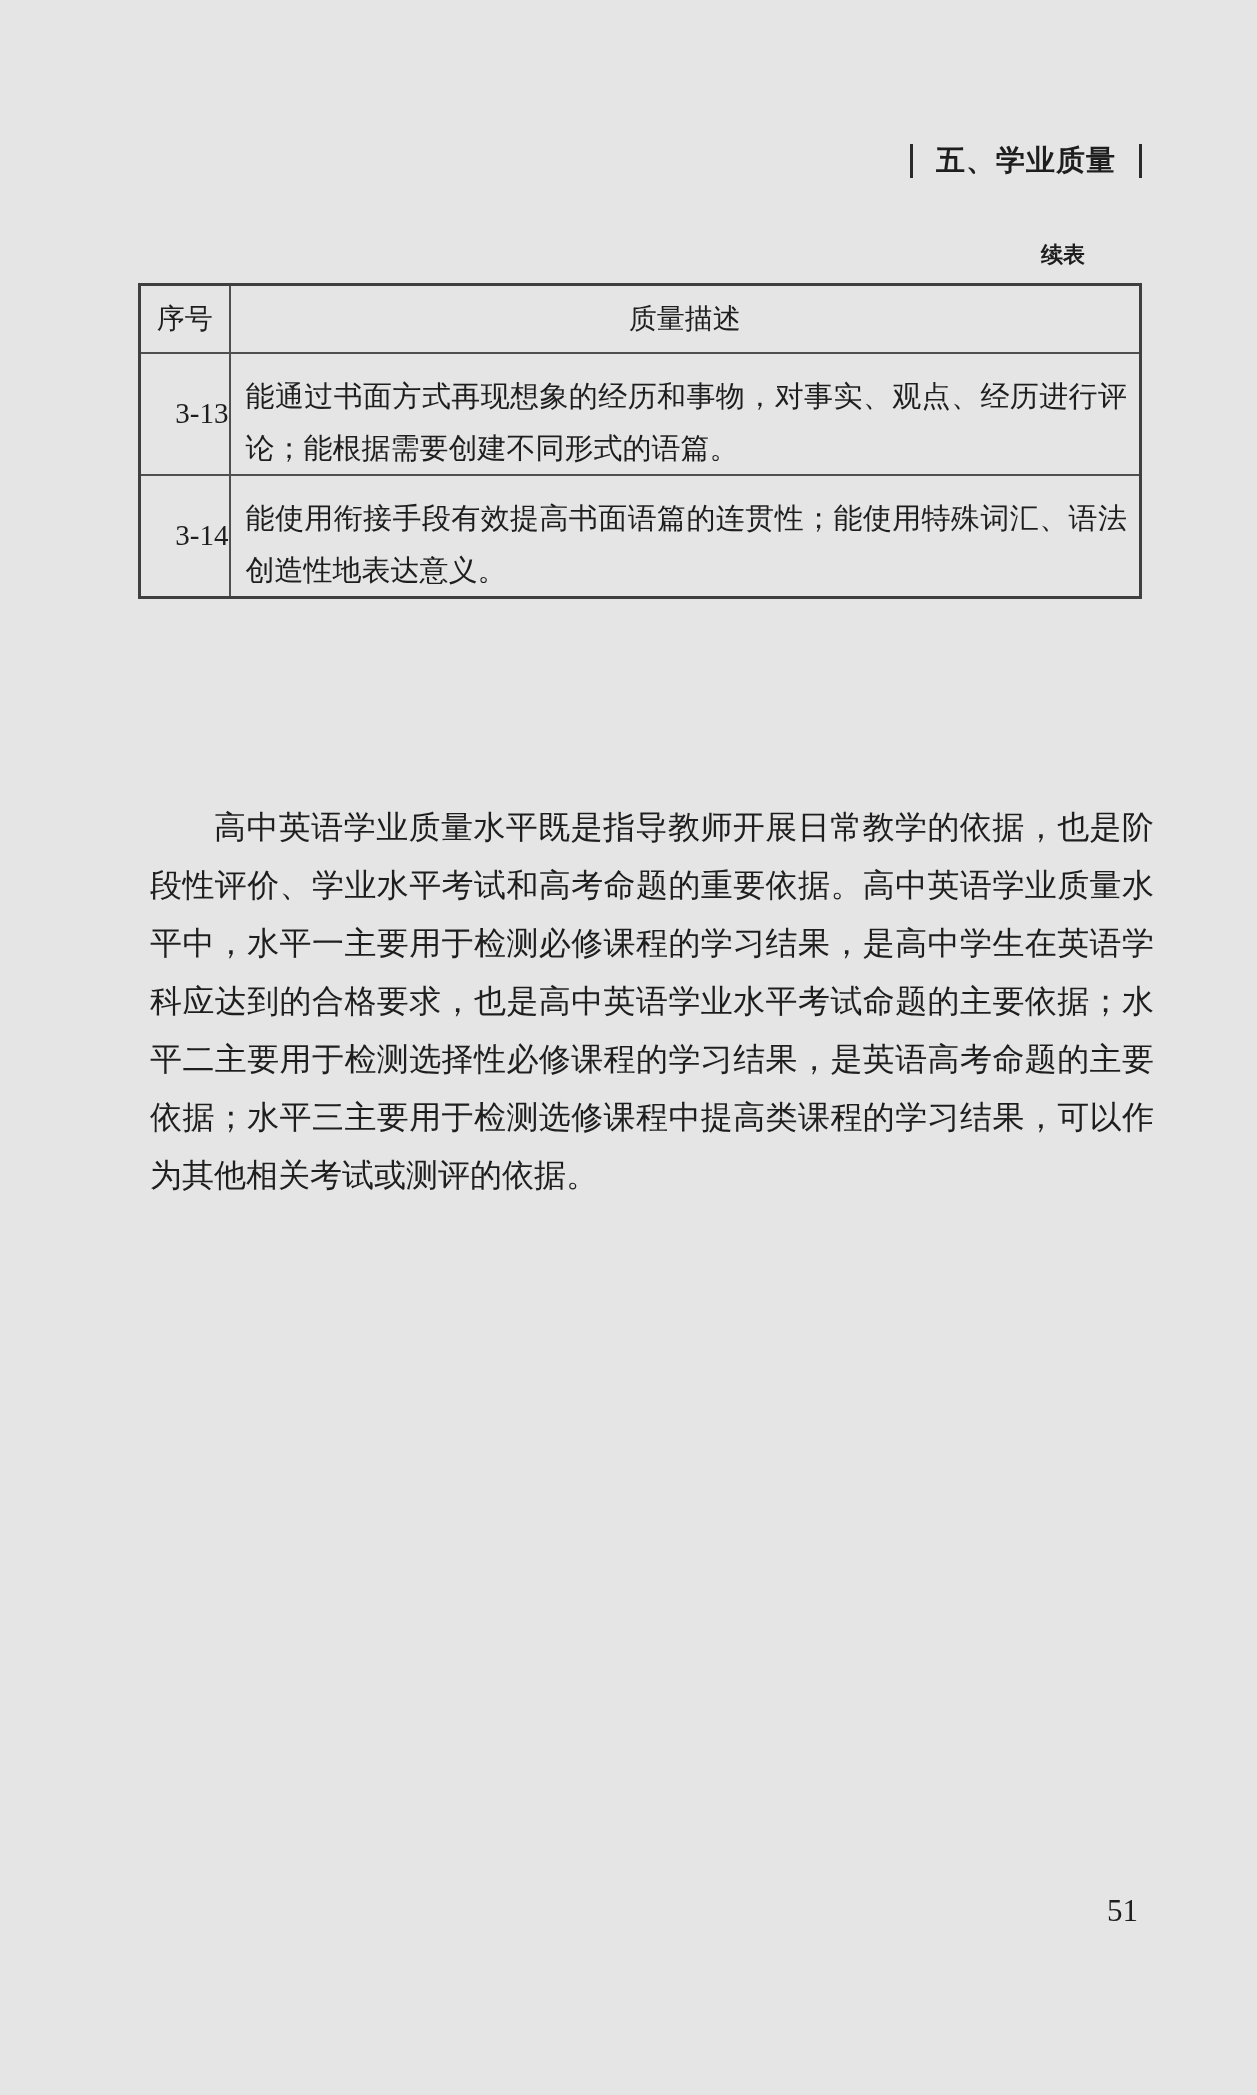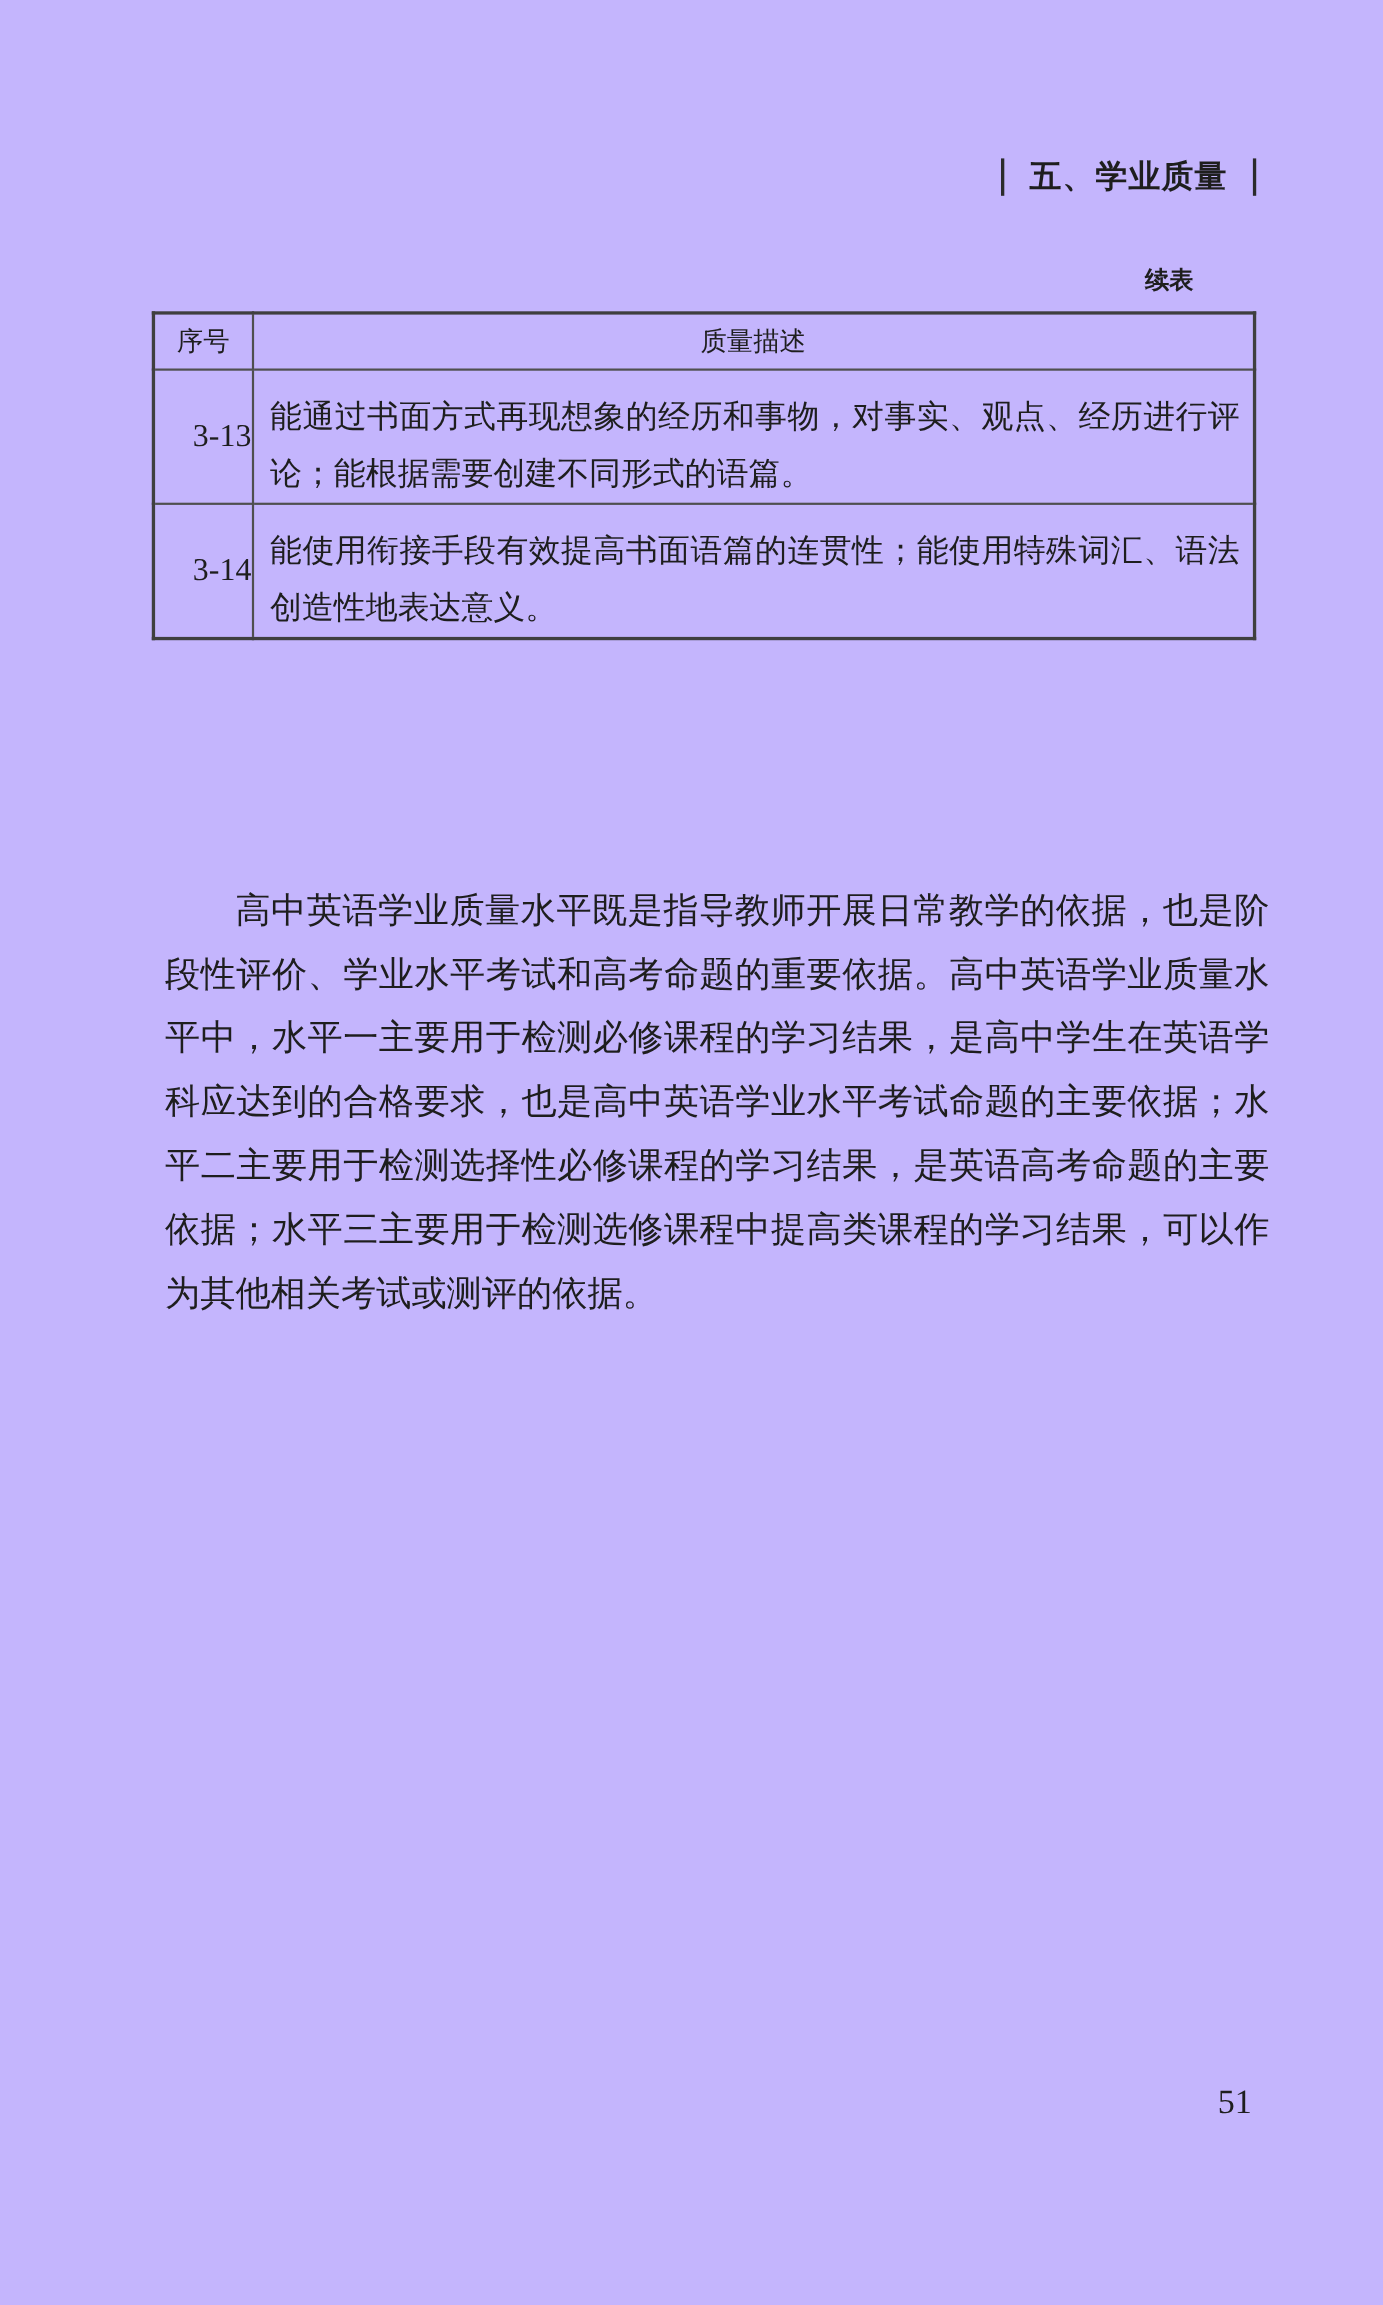--- a/index.html
+++ b/index.html
@@ -1,21 +1,21 @@
 <!DOCTYPE html>
 <html><head>
 <meta charset="utf-8">
 <style>
   * { margin: 0; padding: 0; box-sizing: border-box; }
   html, body { background: #ffffff; }
   .page {
     position: relative;
     width: 1257px;
     height: 2095px;
-    background: #c4b5fd;
+    background: #e5e5e5;
     font-family: "Liberation Serif", serif;
     color: #1e1e1e;
     overflow: hidden;
   }
 
   
   .running-head {
     position: absolute;
     top: 141px;
     right: 115px;
@@ -55,22 +55,22 @@
     border: 3px solid #3f3f3f;
   }
   table.quality-table th,
   table.quality-table td {
     border: 2px solid #4f4f4f;
     font-weight: normal;
     vertical-align: middle;
   }
   col.col-id   { width: 90px; }
   th.th-cell {
-    height: 51px;
-    font-size: 24px;
+    height: 68px;
+    font-size: 28px;
     text-align: center;
   }
   td.id-cell {
     height: 98px;
     font-size: 29px;
     text-align: right;
   }
   td.desc-cell {
     font-size: 29px;
     line-height: 52px;

